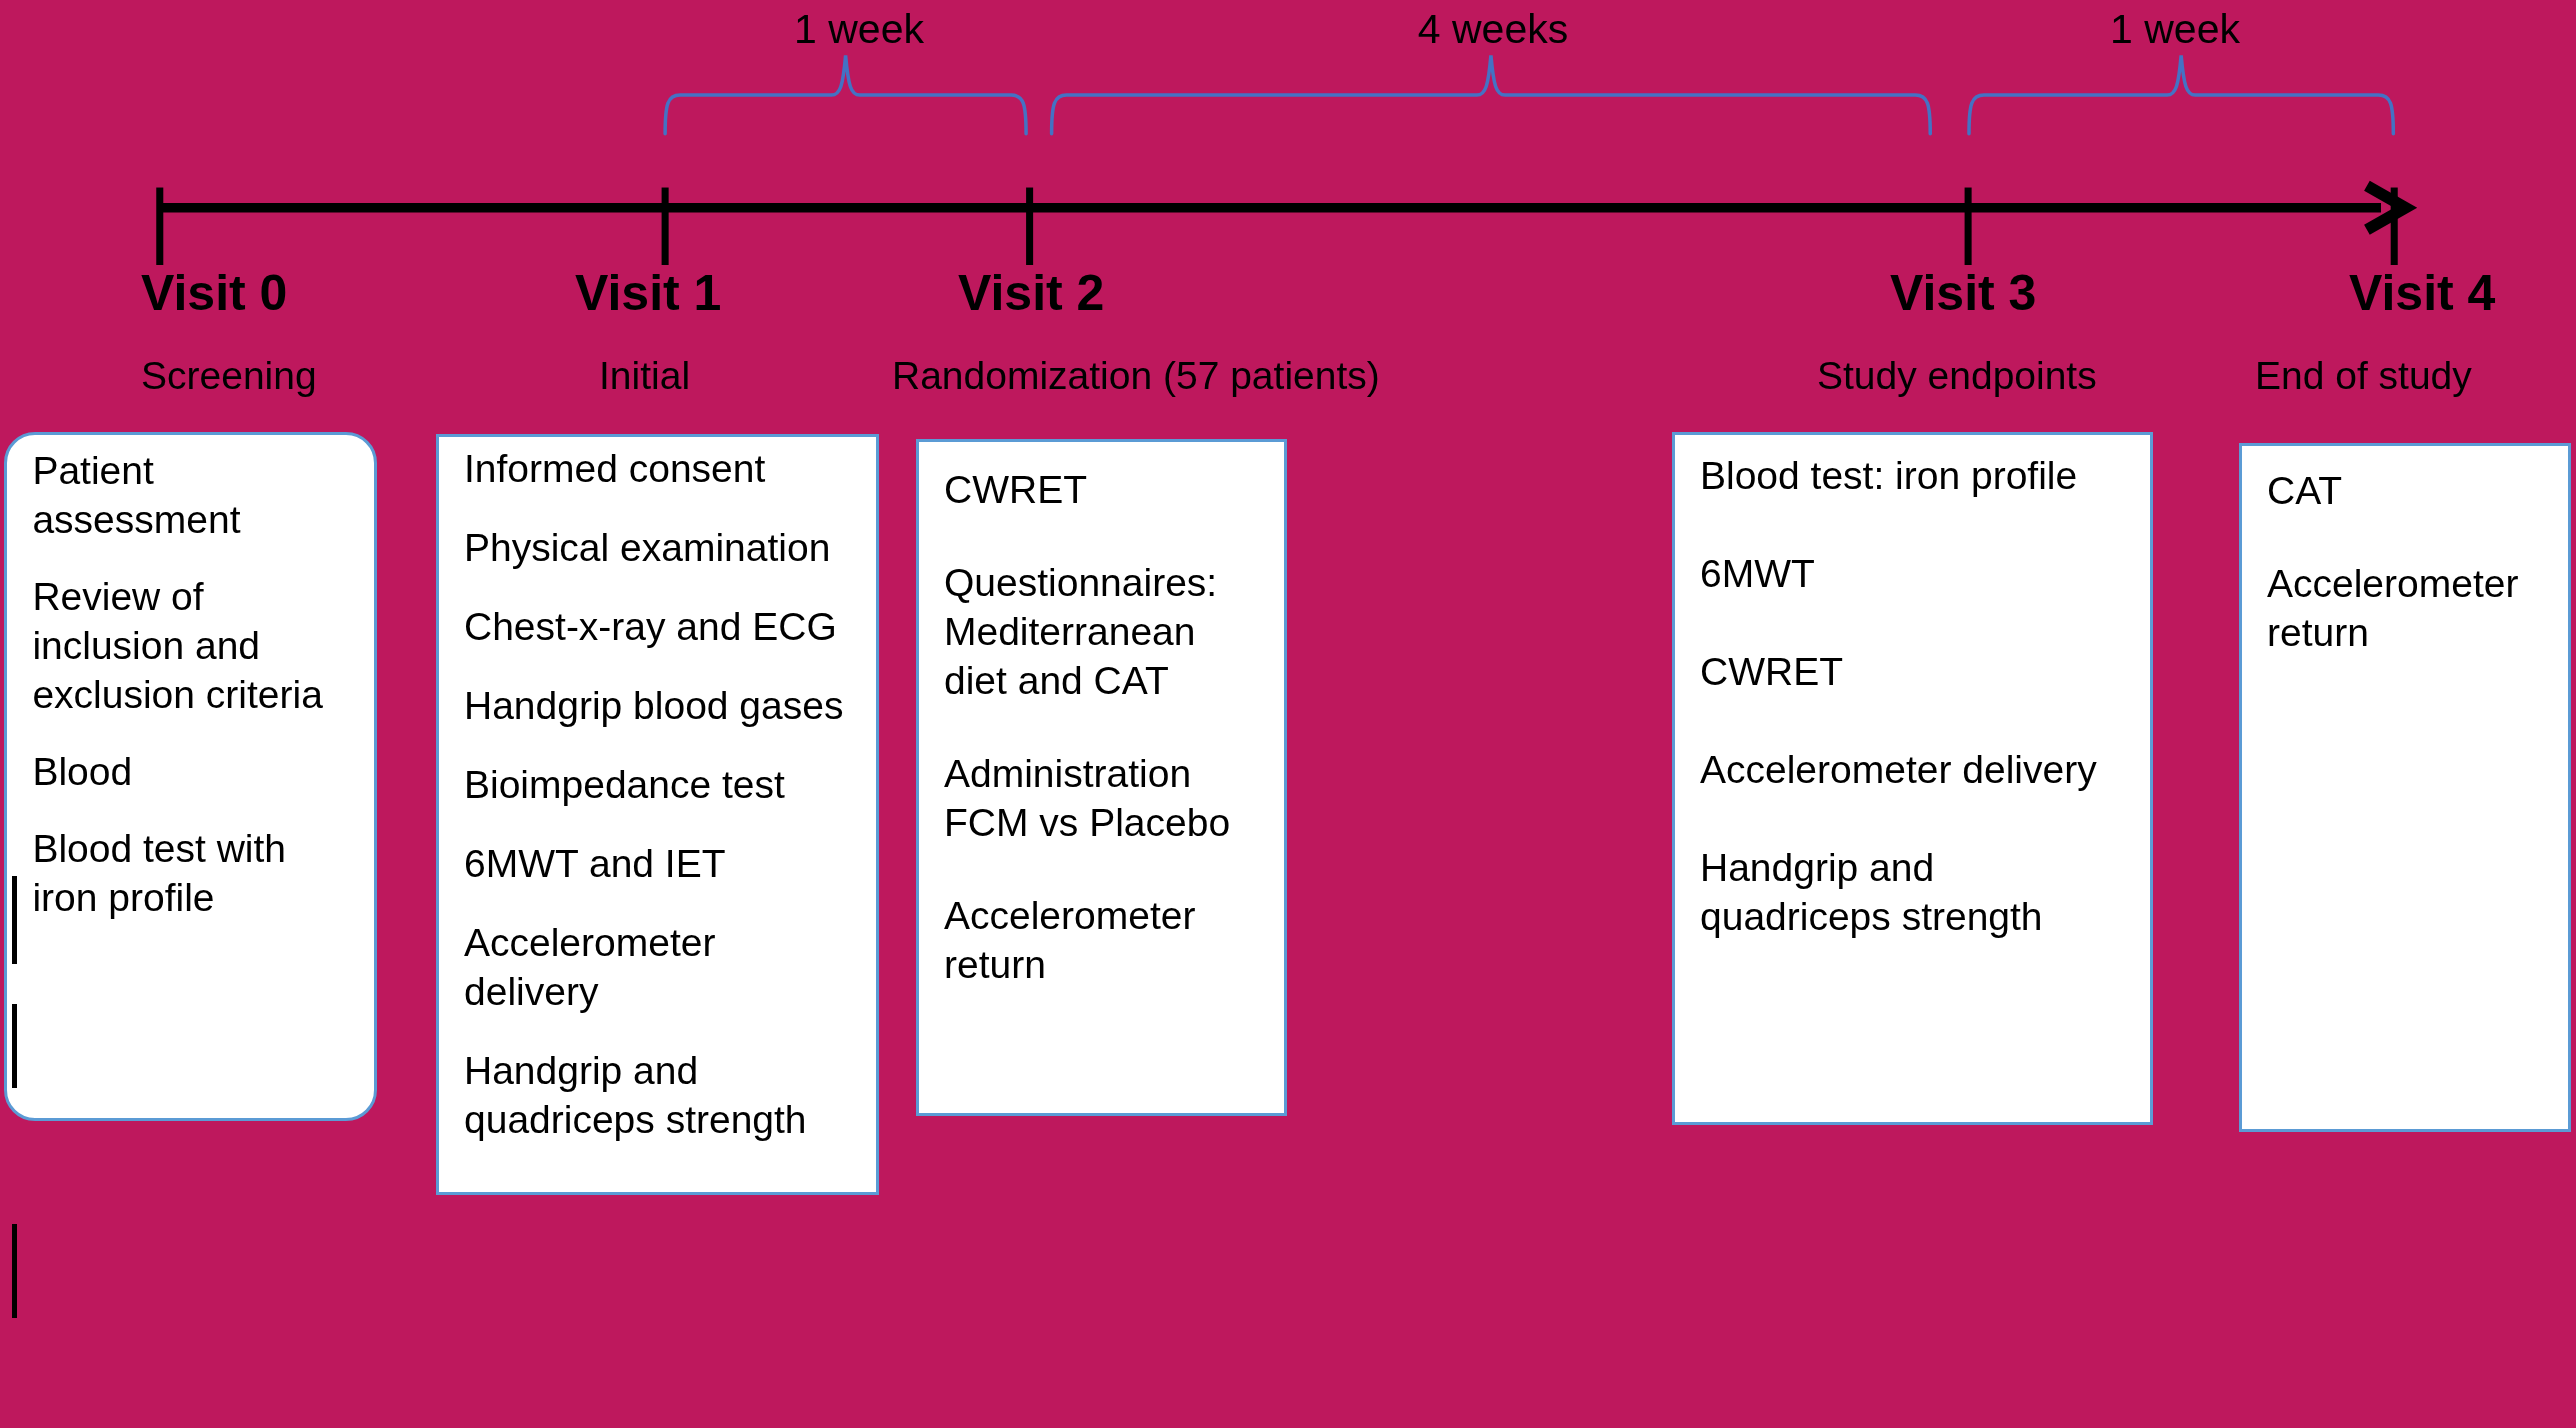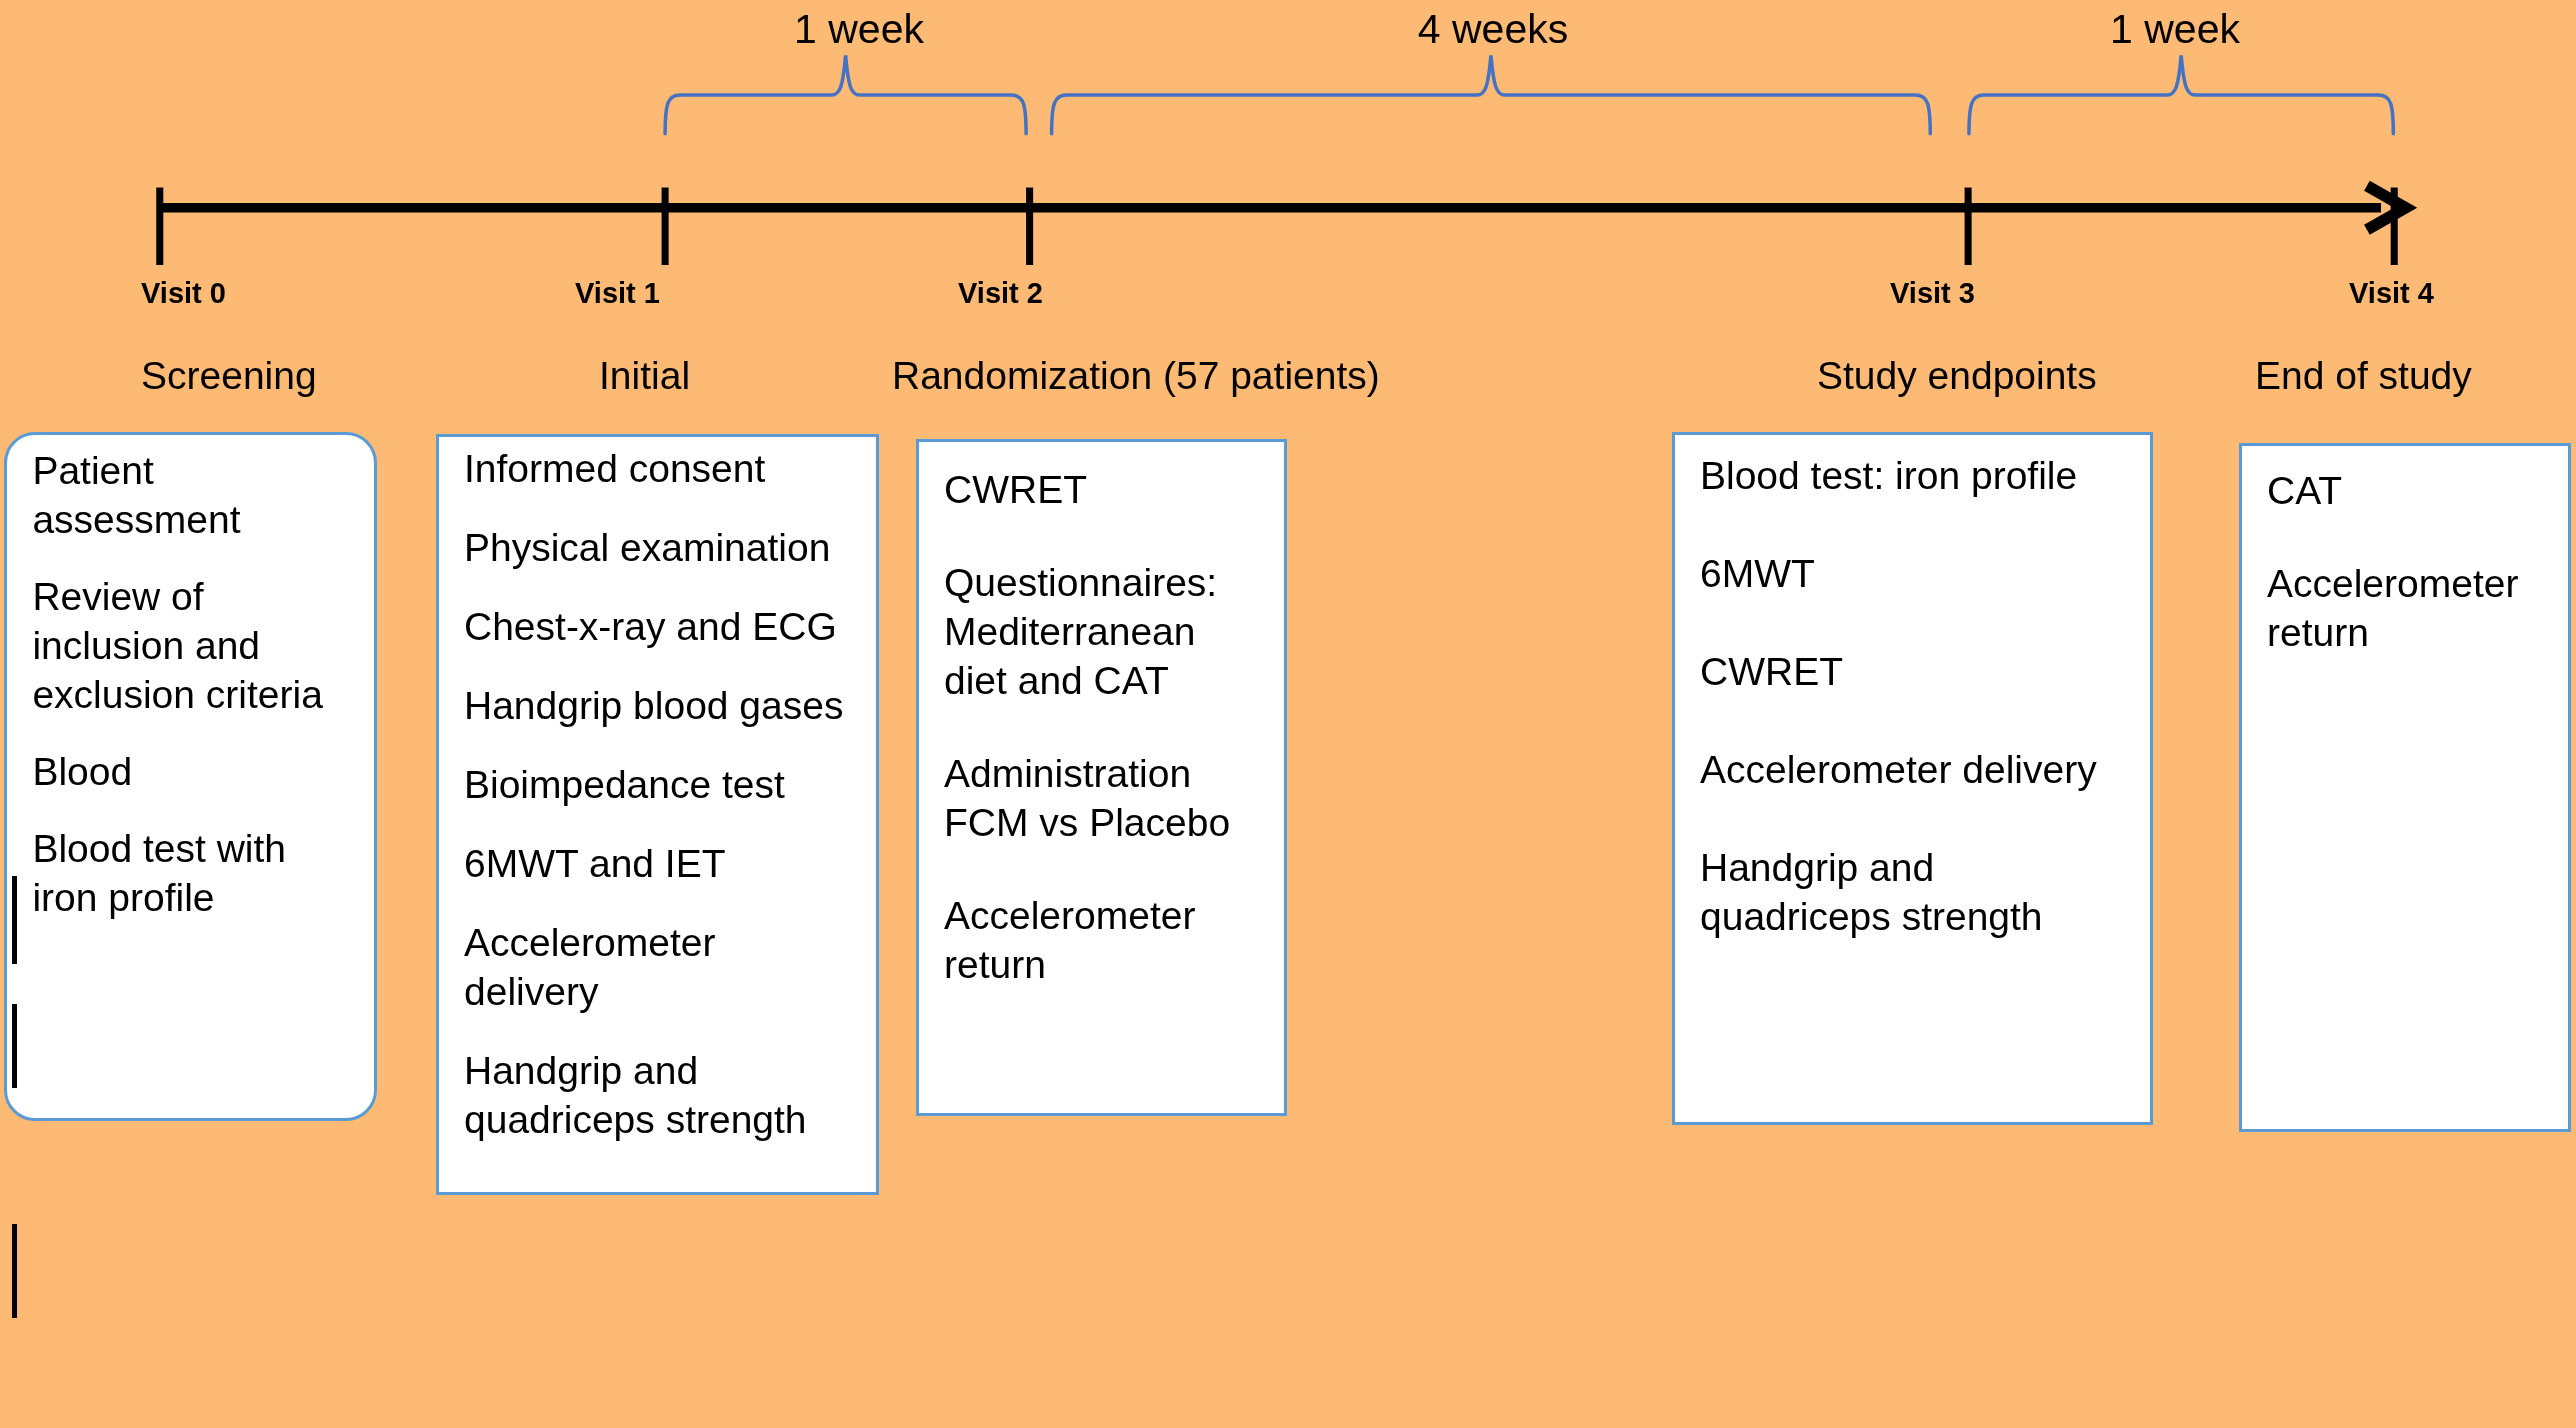--- a/index.html
+++ b/index.html
@@ -1,27 +1,27 @@
 <!DOCTYPE html>
 <html style="--brace-blue: #4472C4; --box-border-blue: #5B9BD5; --timeline-color: #000000; --text-color: #000000;font-size:14px"><head>
 <meta charset="utf-8">
 <style>
   html,body{margin:0;padding:0;background:#fff;}
   .canvas{
-    position:relative;width:2576px;height:1428px;background:#fdba74;
+    position:relative;width:2576px;height:1428px;background:#be185d;
     font-family:"Liberation Sans",sans-serif;color:var(--text-color,#000);overflow:hidden;
   }
   .overlay-svg{position:absolute;left:0;top:0;width:2576px;height:1428px;}
 
   .interval-label{
     position:absolute;top:3.5px;transform:translateX(-50%);
     font-size:41px;line-height:51px;white-space:pre;
   }
   .visit-label{
-    position:absolute;top:268px;font-size:29px;font-weight:bold;
+    position:absolute;top:268px;font-size:50px;font-weight:bold;
     line-height:51px;white-space:pre;
   }
   .visit-sublabel{
     position:absolute;top:351px;font-size:39px;line-height:49px;white-space:pre;
   }
 
   .activity-box{
     position:absolute;background:#fff;box-sizing:border-box;
     border:3.5px solid var(--box-border-blue,#5B9BD5);
     padding:10.6px 10.6px 0 25px;

